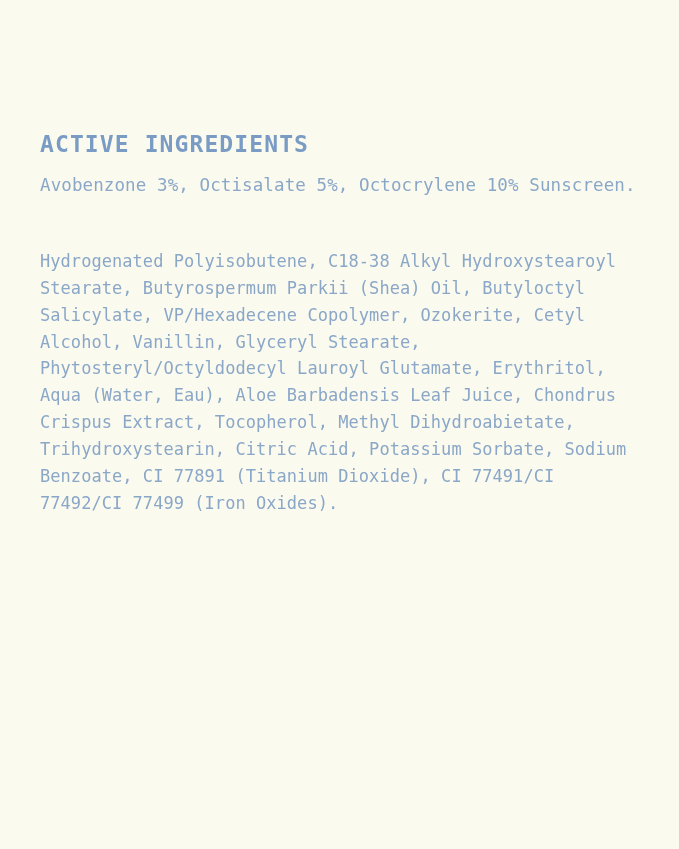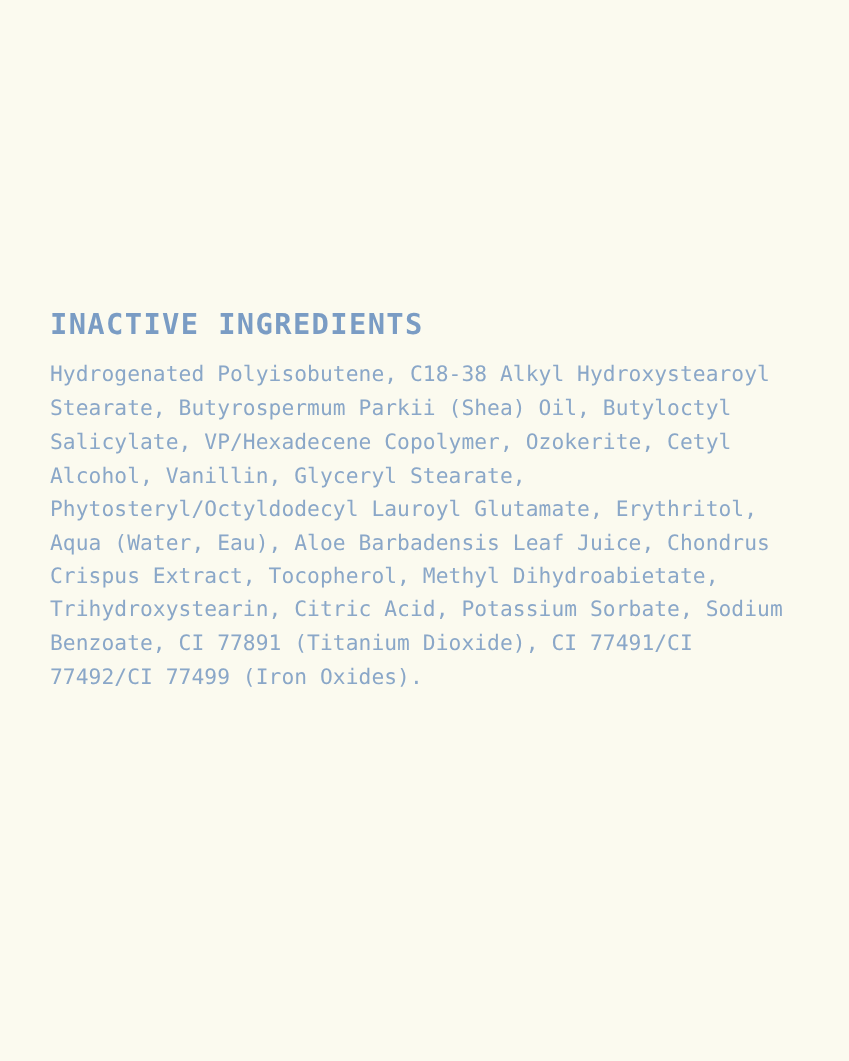--- a/index.html
+++ b/index.html
@@ -50,20 +50,21 @@
     line-height: 1.58;
     letter-spacing: 0.05px;
   }
 </style>
 </head>
 <body>
 
 <div class="page">
 
   <section class="section section-active">
+    <h2 class="heading">ACTIVE INGREDIENTS</h2>
+    <p class="body-text">Avobenzone 3%, Octisalate 5%, Octocrylene 10% Sunscreen.</p>
   </section>
 
   <section class="section section-inactive">
-    <h2 class="heading">INACTIVE INGREDIENTS</h2>
     <p class="body-text small">Hydrogenated Polyisobutene, C18-38 Alkyl Hydroxystearoyl Stearate, Butyrospermum Parkii (Shea) Oil, Butyloctyl Salicylate, VP/Hexadecene Copolymer, Ozokerite, Cetyl Alcohol, Vanillin, Glyceryl Stearate, Phytosteryl/Octyldodecyl Lauroyl Glutamate, Erythritol, Aqua (Water, Eau), Aloe Barbadensis Leaf Juice, Chondrus Crispus Extract, Tocopherol, Methyl Dihydroabietate, Trihydroxystearin, Citric Acid, Potassium Sorbate, Sodium Benzoate, CI 77891 (Titanium Dioxide), CI 77491/CI 77492/CI 77499 (Iron Oxides).</p>
   </section>
 
 </div>
 
 </body></html>

